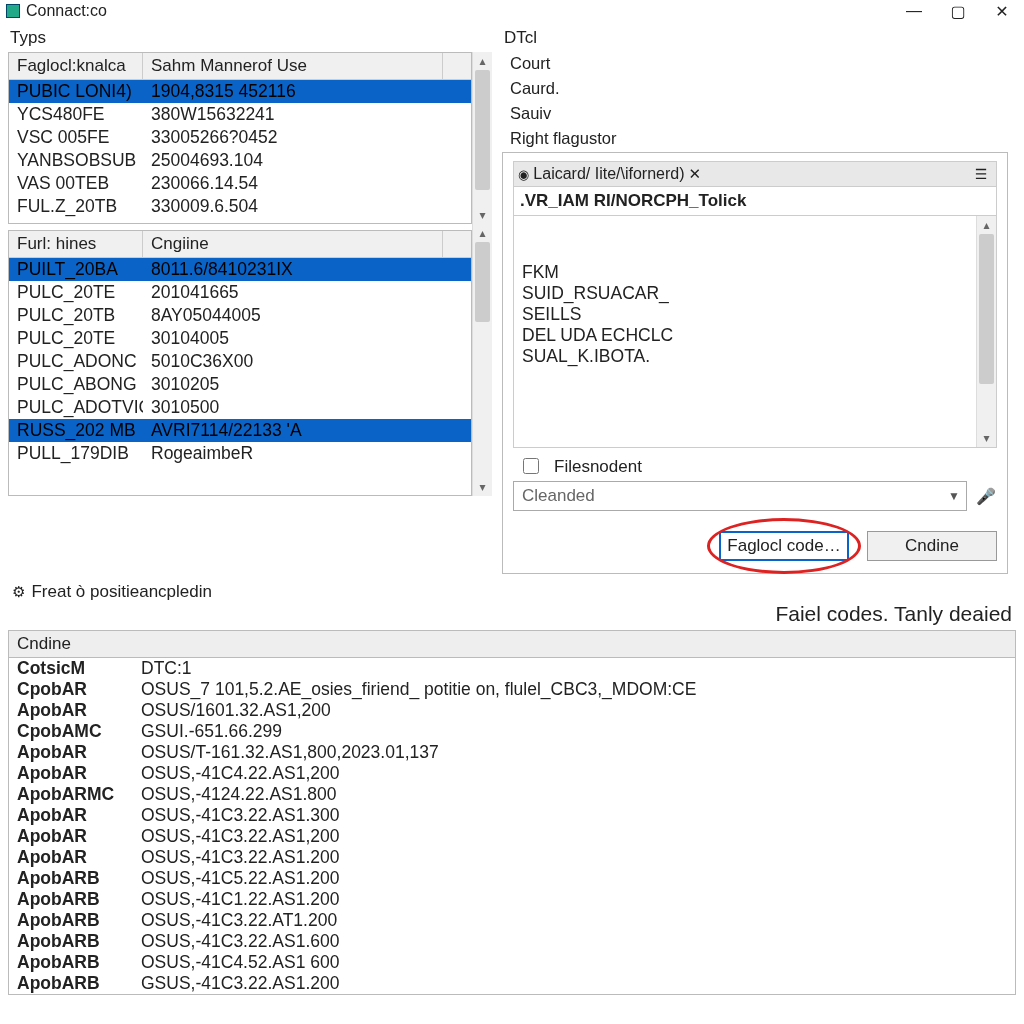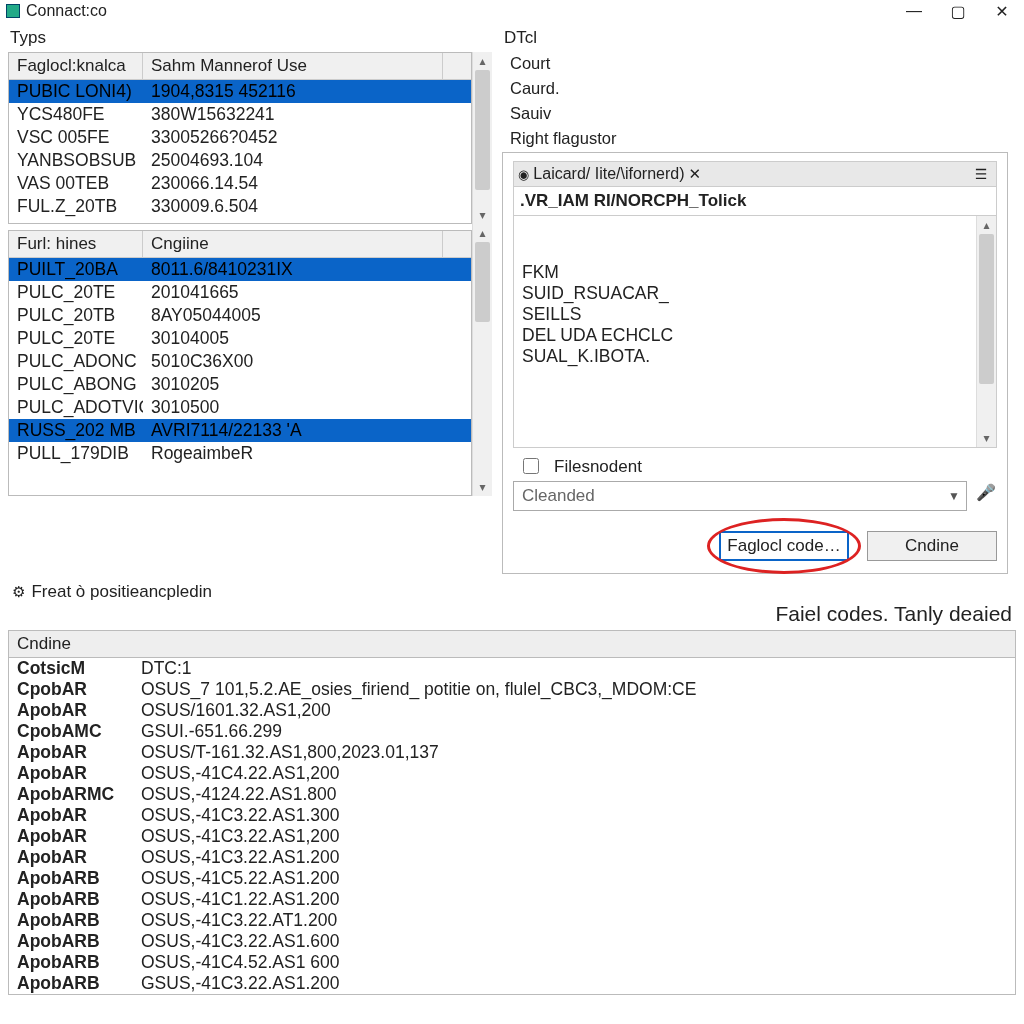--- a/index.html
+++ b/index.html
@@ -51,21 +51,21 @@
   .subtabbar .ham { margin-left:auto; width:22px; text-align:center; font-size:14px;}
   .subheader { font-weight:600; font-size:17px; padding:4px 6px; border:1px solid #ccc; border-top:none;}
   .filelist { border:1px solid #ccc; border-top:none; height:232px; position:relative; display:flex;}
   .filelist .fl-inner { padding:2px 8px; flex:1;margin-top:44px;}
   .filelist .fl-inner div { font-size:17.5px; padding:0; }
 
   .checkrow { display:flex; align-items:flex-end; margin-top:7px; gap:12px; padding-left:6px;}
   .checkrow input { width:16px; height:16px; }
   .checkrow label { font-size:17px; }
 
-  .selectrow { display:flex; align-items:flex-start; margin-top:4px; gap:8px;}
+  .selectrow { display:flex; align-items:center; margin-top:4px; gap:8px;}
   .selectbox { flex:1; height:30px; border:1px solid #aaa; display:flex; align-items:center; padding:0 8px; background:#fff; position:relative;}
   .selectbox .sval { color:#666; font-size:17px; }
   .selectbox .schev { position:absolute; right:6px; color:#555; font-size:12px;}
   .mic { width:22px; height:22px; display:flex; align-items:center; justify-content:center; font-size:16px;}
 
   .buttonrow { display:flex; gap:18px; justify-content:flex-end; margin-top:20px;}
   .btn { min-width:130px; height:30px; border:1px solid #999; background:#f0f0f0; display:flex; align-items:center; justify-content:center; font-size:17px;}
   .btn.primary { border:2px solid #0a64c8; background:#fff; position:relative;}
   .ring { position:absolute; left:50%; top:50%; width:154px; height:56px; border:3px solid #d22; border-radius:50%; transform:translate(-50%,-50%); pointer-events:none;}
 

